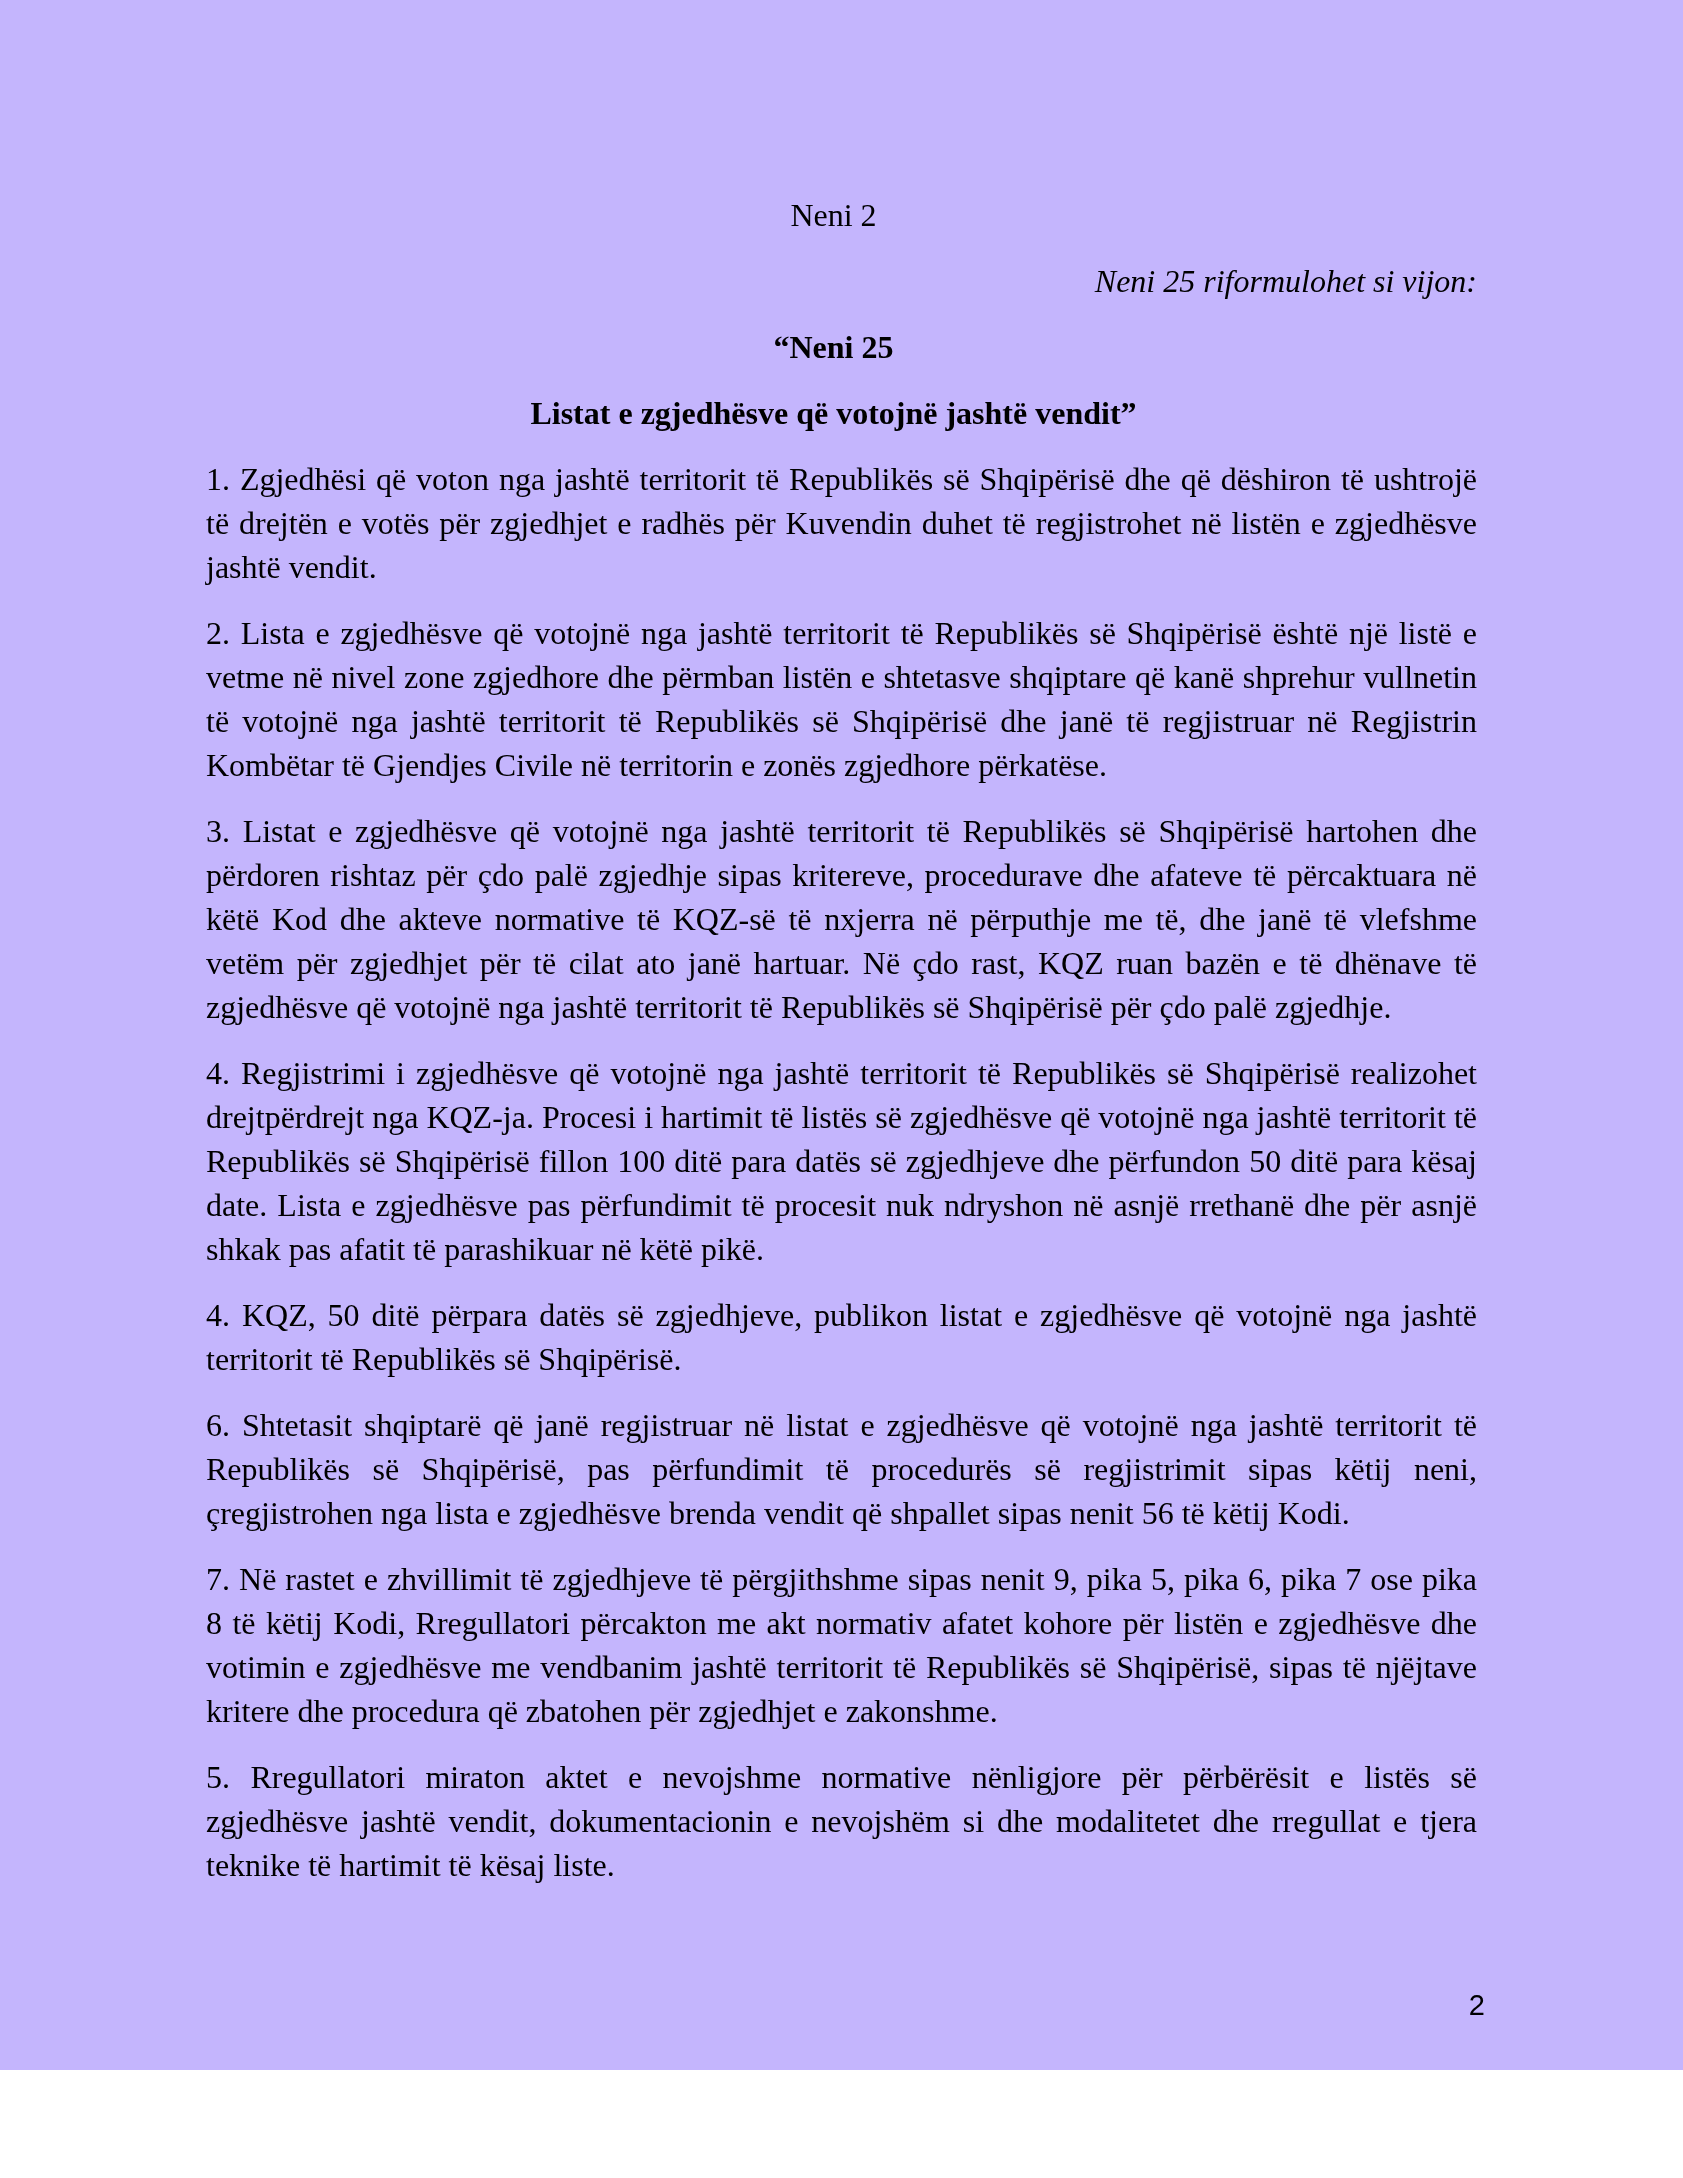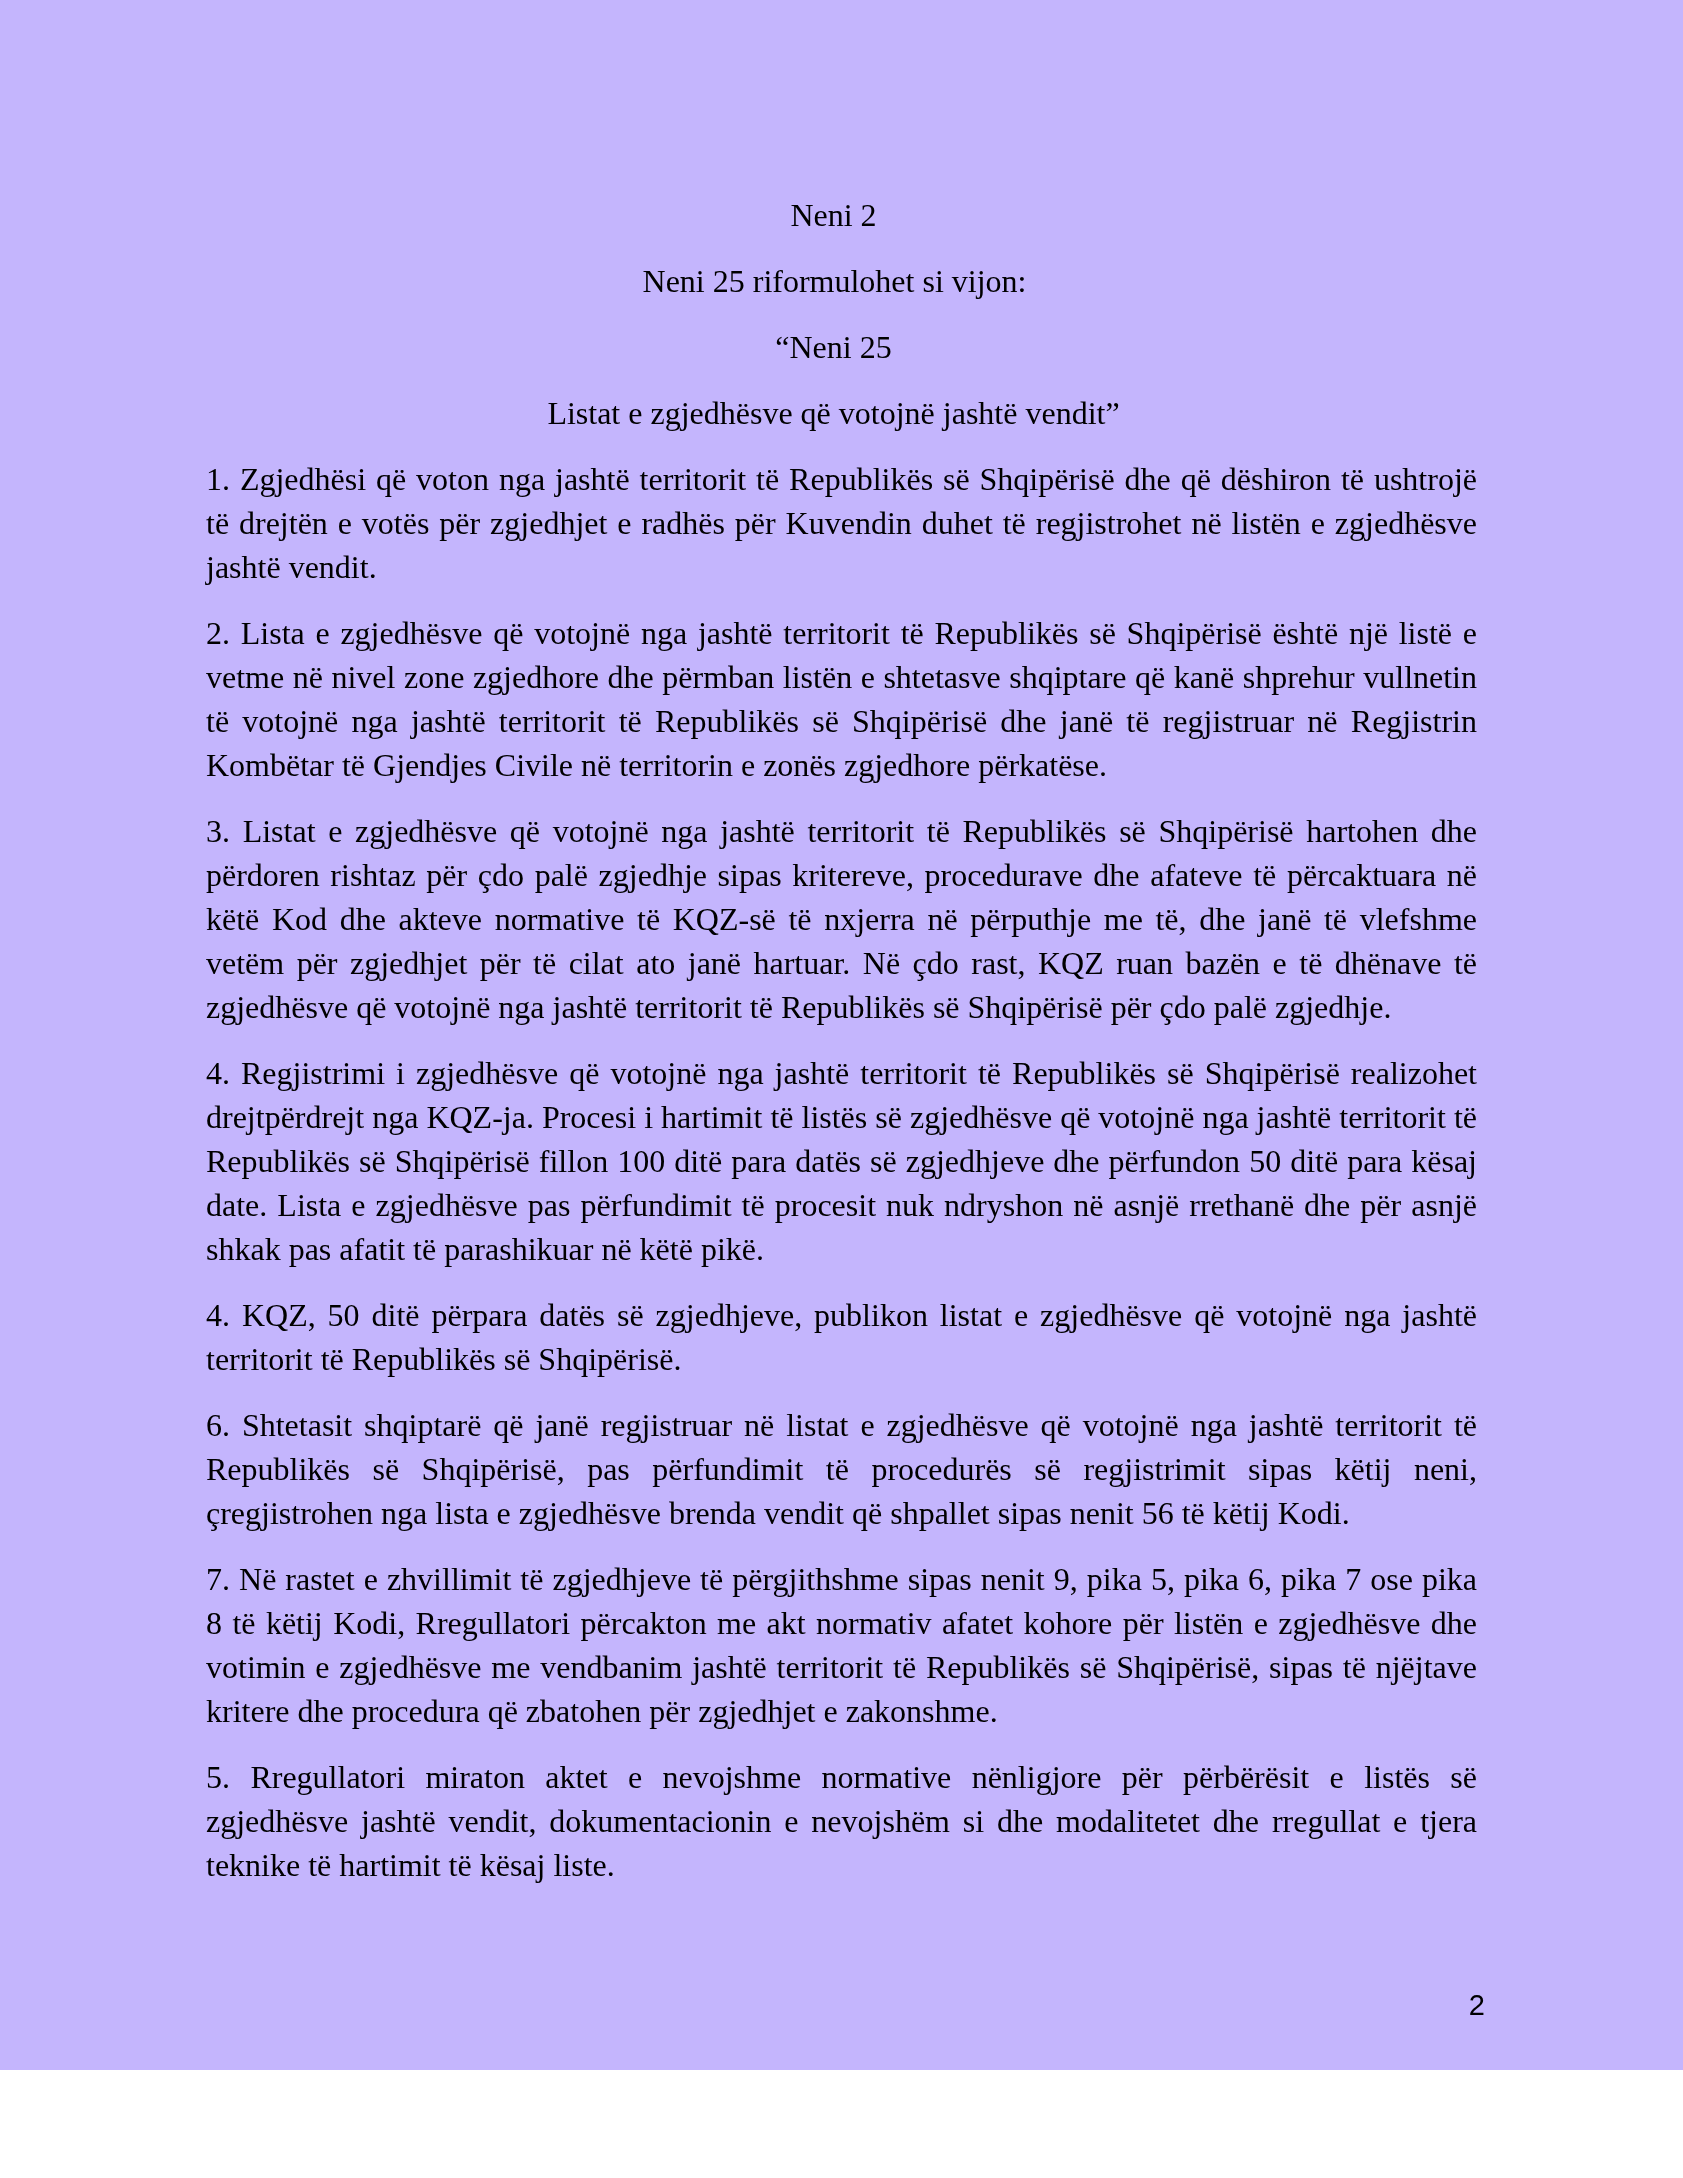--- a/index.html
+++ b/index.html
@@ -23,26 +23,27 @@
     left: 190px;
     top: 193px;
     width: 1287px;
   }
   .doc-heading {
     text-align: center;
     margin: 0 0 22px 0;
     font-weight: normal;
   }
   .doc-heading.bold {
-    font-weight: normal;
+    font-weight: bold;
   }
   .doc-intro {
-    text-align: center;
+    text-align: right;
     margin: 0 0 22px 0;
     padding-left: 2px;
+    font-style: italic;
   }
   .doc-para {
     text-align: justify;
     margin: 0 0 22px 16px;
   }
   .doc-footer {
     position: absolute;
     top: 1988px;
     right: 198px;
     font-family: "Liberation Sans", "DejaVu Sans", sans-serif;

